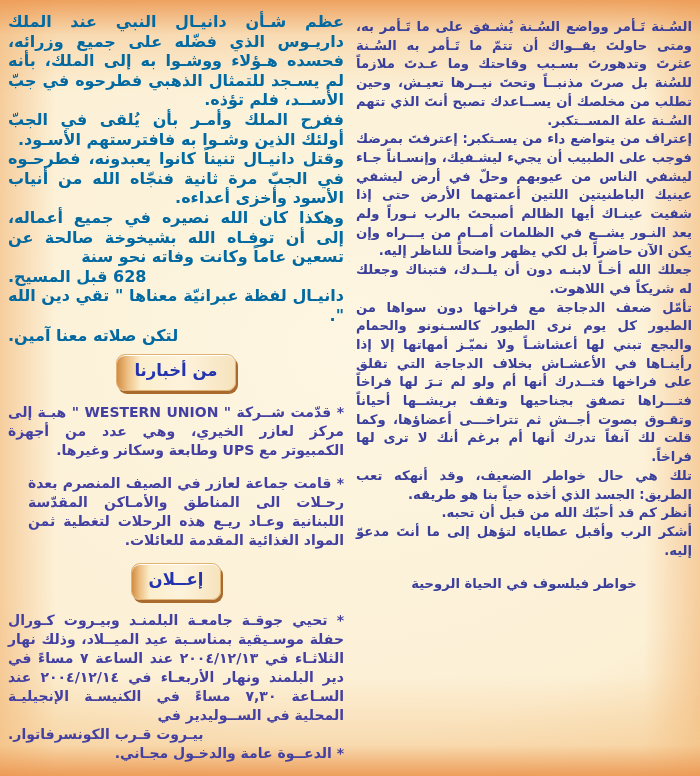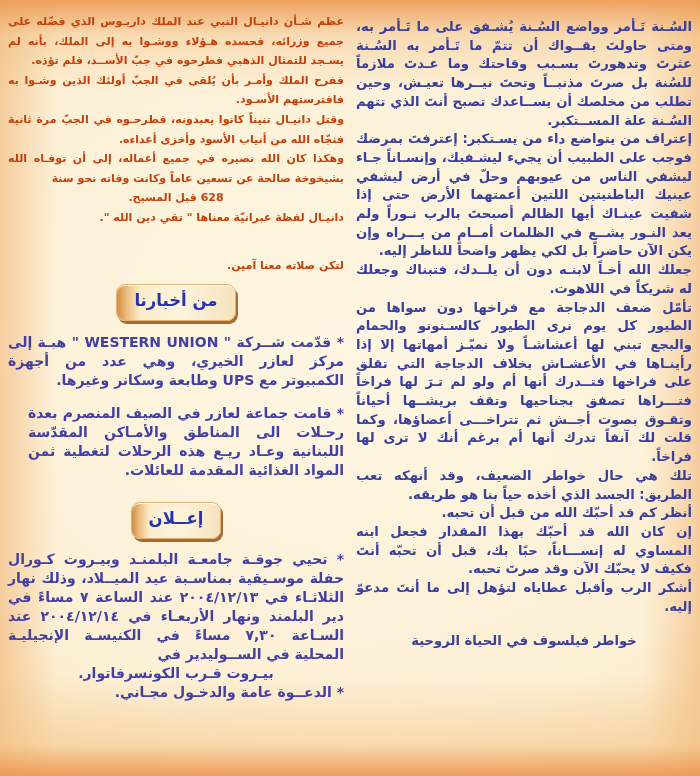--- a/index.html
+++ b/index.html
@@ -19,30 +19,30 @@
   .col{width:336px;box-sizing:border-box;text-align:justify;}
   p{margin:0;}
 
   
   .aug-col{padding-top:10px;}
   .aug-col p{color:#3a3f9c;font-size:13.2px;line-height:18.7px;}
   .aug-footer{margin-top:15px;text-align:center;color:#232a86;font-size:14px;line-height:19.5px;}
 
   
   .bul-col{padding-top:4px;}
-  .daniel-text p{color:#c2410c;font-size:11px;line-height:19.6px;}
+  .daniel-text p{color:#0369a1;font-size:16px;line-height:19.6px;}
   .news-text p,.ann-text p,.note-line{color:#4340a2;font-size:14px;line-height:19px;}
-  .center{text-align:center;}
-  .leftalign{text-align:right;margin-top:28px;}
+  .center{text-align:left;}
+  .leftalign{text-align:left;}
   .gap-top{margin-top:14px;margin-left:20px;}
 
   .hwrap{text-align:center;}
   .hw1{margin:8px 0 15px;}
   .hw2{margin:9px 0 12px;text-decoration:underline;}
-  .hw3{margin:22px 0 11px;}
+  .hw3{margin:13px 0 11px;}
   .hbox{
     display:inline-block;position:relative;
     padding:4px 17px 6px;border-radius:9px;
     color:#2433ae;font-size:16.5px;line-height:1.5;
     background:linear-gradient(to left, #f6e3bd 0%, #fdf3dc 45%, #fbeecd 80%, #eec084 91%, #d28c42 100%);
     border:1px solid #e0b273;
     box-shadow:2px 3px 0 #a96a2d, inset 0 1px 0 #ffffff;
     white-space:nowrap;
   }
 </style>
@@ -51,21 +51,20 @@
 
 <div class="page">
 
   <div class="col aug-col">
     <p>السُـنة تَـأمر وواضع السُـنة يُشـفق على ما تَـأمر به، ومتى حاولتَ بقــواك أن تتمّ ما تَـأمر به السُـنة عثرتَ وتدهورتَ بسـبب وقاحتك وما عـدتَ ملازماً للسُنة بل صرتَ مذنبــاً وتحتَ نيــرها تعيـش، وحين تطلب من مخلصك أن يســاعدك تصبح أنتَ الذي تتهم السُـنة علة المســتكبر.</p>
     <p>إعتراف من يتواضع داء من يسـتكبر: إعترفتَ بمرضك فوجب على الطبيب أن يجيء ليشـفيك، وإنسـاناً جـاء ليشفي الناس من عيوبهم وحلّ في أرض ليشفي عينيك الباطنيتين اللتين أعمتهما الأرض حتى إذا شفيت عينـاك أيها الظالم أصبحتَ بالرب نـوراً ولم يعد النـور يشــع في الظلمات أمــام من يـــراه وإن يكن الآن حاضراً بل لكي يظهر واضحاً للناظر إليه.</p>
     <p>جعلك الله أخـاً لابنـه دون أن يلــدك، فتبناك وجعلك له شريكاً في اللاهوت.</p>
     <p>تأمّل ضعف الدجاجة مع فراخها دون سواها من الطيور كل يوم نرى الطيور كالسـنونو والحمام والبجع تبني لها أعشاشـاً ولا نميّـز أمهاتها إلا إذا رأينـاها في الأعشـاش بخلاف الدجاجة التي تقلق على فراخها فتــدرك أنها أم ولو لم تـرَ لها فراخاً فتـــراها تصفق بجناحيها وتقف بريشــها أحياناً وتقـوق بصوت أجــش ثم تتراخـــى أعضاؤها، وكما قلت لك آنفاً تدرك أنها أم برغم أنك لا ترى لها فراخاً.</p>
     <p>تلك هي حال خواطر الضعيف، وقد أنهكه تعب الطريق: الجسد الذي أخذه حياً بنا هو طريقه.</p>
     <p>أنظر كم قد أحبّك الله من قبل أن تحبه.</p>
-    <p>إن كان الله قد أحبّك بهذا المقدار فجعل ابنه المساوي له إنســـاناً، حبًا بك، قبل أن تحبّه أنتَ فكيف لا يحبّك الآن وقد صرتَ تحبه.</p>
     <p>أشكر الرب وأقبل عطاياه لتؤهل إلى ما أنتَ مدعوّ إليه.</p>
     <div class="aug-footer">
       <p>خواطر فيلسوف في الحياة الروحية</p>
 
     </div>
   </div>
 
   <div class="col bul-col">
 
     <div class="daniel-text">

